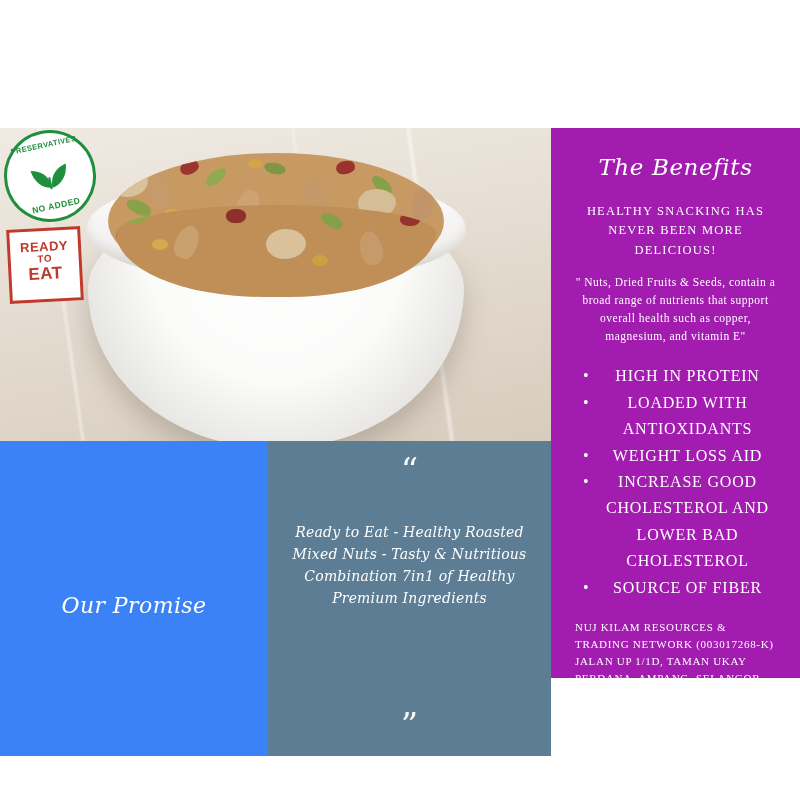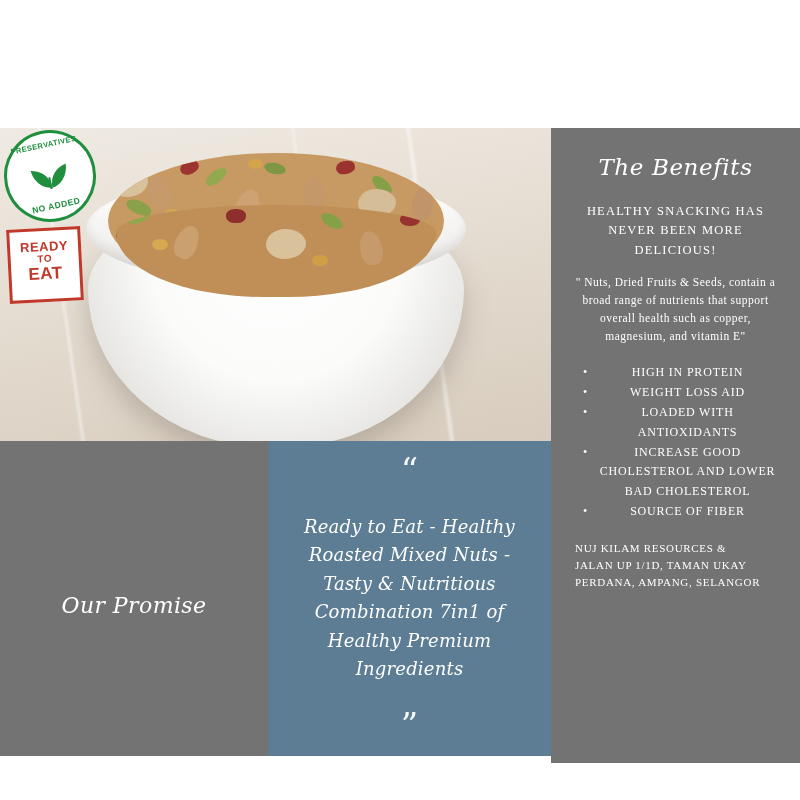--- a/index.html
+++ b/index.html
@@ -28,30 +28,30 @@
     width: 551px;
     height: 313px;
     overflow: hidden;
     background: #d9d2c8;
   }
   .benefits-panel {
     position: absolute;
     left: 551px;
     top: 128px;
     width: 249px;
-    height: 635px;
-    background: #737373;
+    height: 550px;
+    background: #a21caf;
   }
   .promise-panel {
     position: absolute;
     left: 0;
     top: 441px;
     width: 268px;
     height: 315px;
-    background: #737373;
+    background: #3b82f6;
   }
   .quote-panel {
     position: absolute;
     left: 268px;
     top: 441px;
     width: 283px;
     height: 315px;
     background: #5c7d93;
   }
 
@@ -206,21 +206,21 @@
   .benefits-body {
     font-size: 11.5px;
     letter-spacing: 0.5px;
     line-height: 1.55;
     margin-bottom: 18px;
   }
   .benefits-list {
     list-style: none;
     margin: 0 0 18px 0;
     padding: 0 0 0 10px;
-    font-size: 12px;
+    font-size: 16px;
     letter-spacing: 0.8px;
     line-height: 1.65;
   }
   .benefits-list li {
     position: relative;
     padding-left: 14px;
     text-align: center;
   }
   .benefits-list li::before {
     content: "•";
@@ -280,24 +280,24 @@
     line-height: 1;
     color: #ffffff;
     opacity: 0.95;
   }
   .q-open { position: absolute; top: 12px; left: 0; right: 0; }
   .q-close { position: absolute; bottom: 14px; left: 0; right: 0; }
   .quote-text {
     position: absolute;
     left: 22px;
     right: 22px;
-    top: 72px;
+    top: 80px;
     font-family: "DejaVu Serif", serif;
     font-style: italic;
-    font-size: 18px;
+    font-size: 14px;
     line-height: 1.58;
     letter-spacing: 0.2px;
   }
 </style>
 </head>
 <body>
 
 <div class="poster">
 
   <div class="photo-panel">
@@ -376,27 +376,28 @@
     <div class="l3">EAT</div>
   </div>
 
   <div class="benefits-panel">
     <div class="benefits-inner">
       <div class="benefits-title">The Benefits</div>
       <div class="benefits-lead">HEALTHY SNACKING HAS NEVER BEEN MORE DELICIOUS!</div>
       <div class="benefits-body">" Nuts, Dried Fruits &amp; Seeds, contain a broad range of nutrients that support overall health such as copper, magnesium, and vitamin E"</div>
       <ul class="benefits-list">
         <li>HIGH IN PROTEIN</li>
+        <li>LOADED WITH ANTIOXIDANTS</li>
         <li>WEIGHT LOSS AID</li>
-        <li>LOADED WITH ANTIOXIDANTS</li>
         <li>INCREASE GOOD CHOLESTEROL AND LOWER BAD CHOLESTEROL</li>
         <li>SOURCE OF FIBER</li>
       </ul>
       <div class="distributed">
         <div>NUJ KILAM RESOURCES &amp;</div>
+        <div>TRADING NETWORK (003017268-K)</div>
         <div>JALAN UP 1/1D, TAMAN UKAY</div>
         <div>PERDANA, AMPANG, SELANGOR</div>
       </div>
     </div>
   </div>
 
   <div class="promise-panel">
     <div class="promise-inner">
       <div class="promise-title">Our Promise</div>
     </div>

